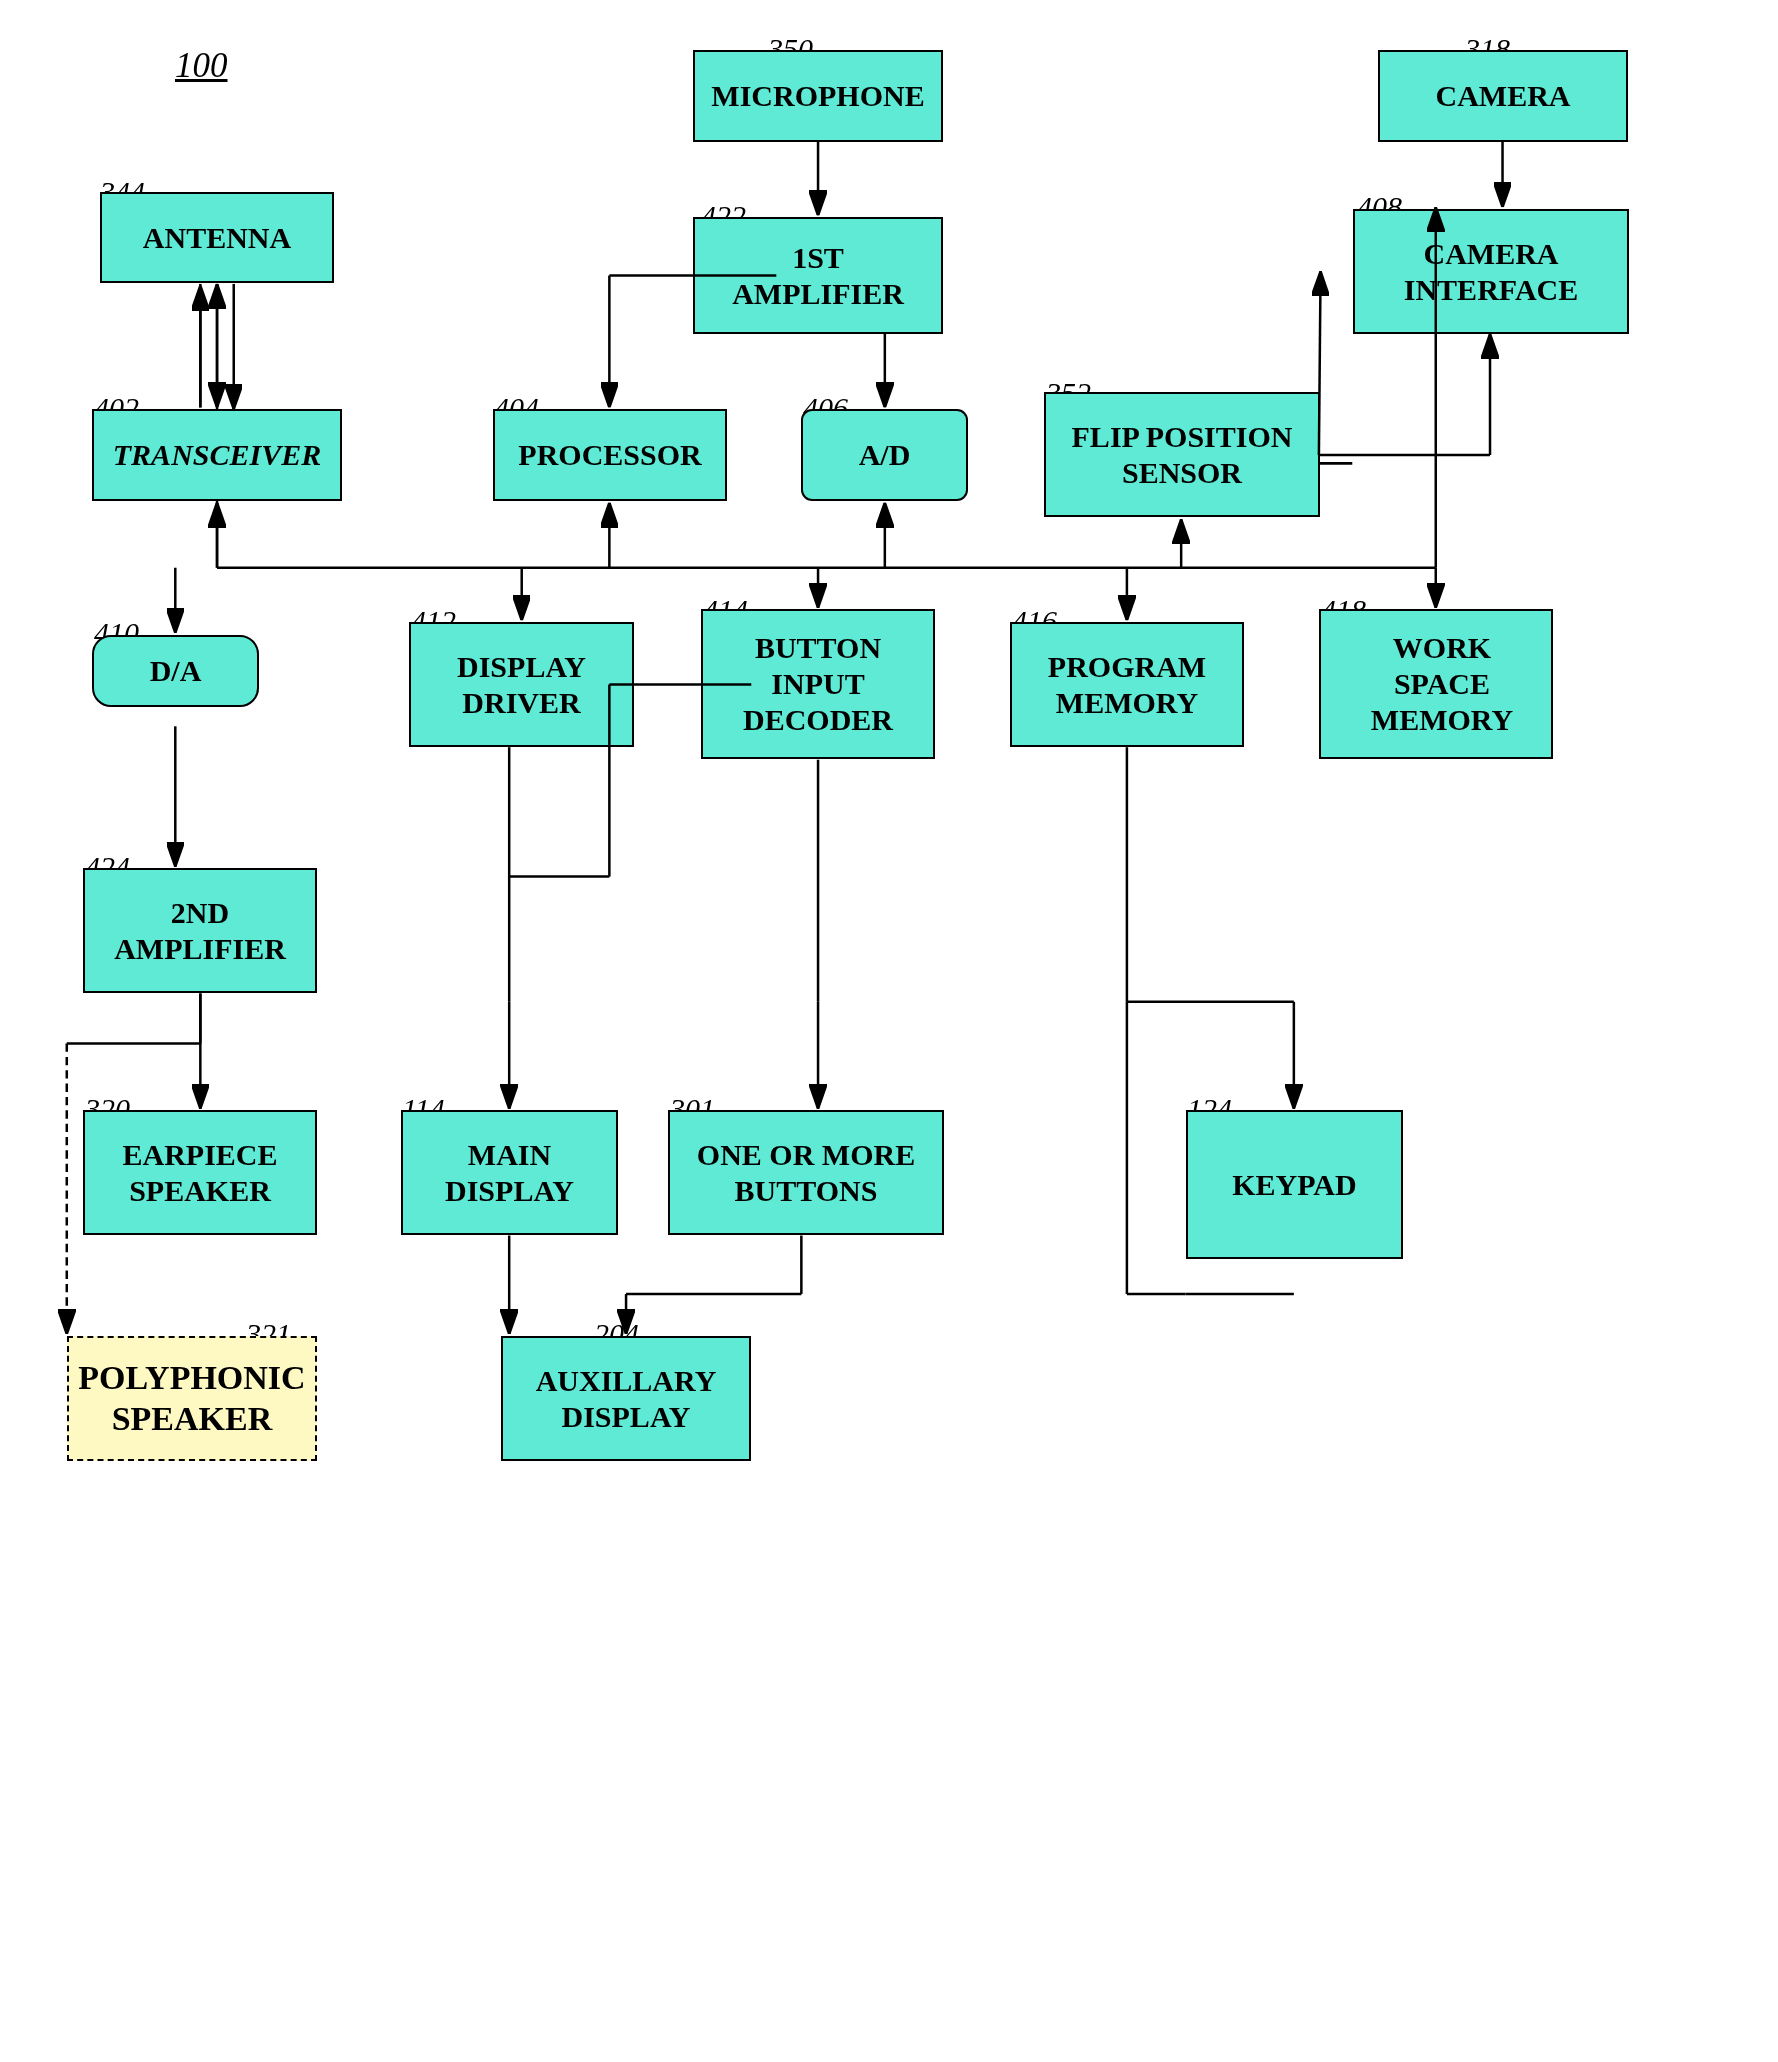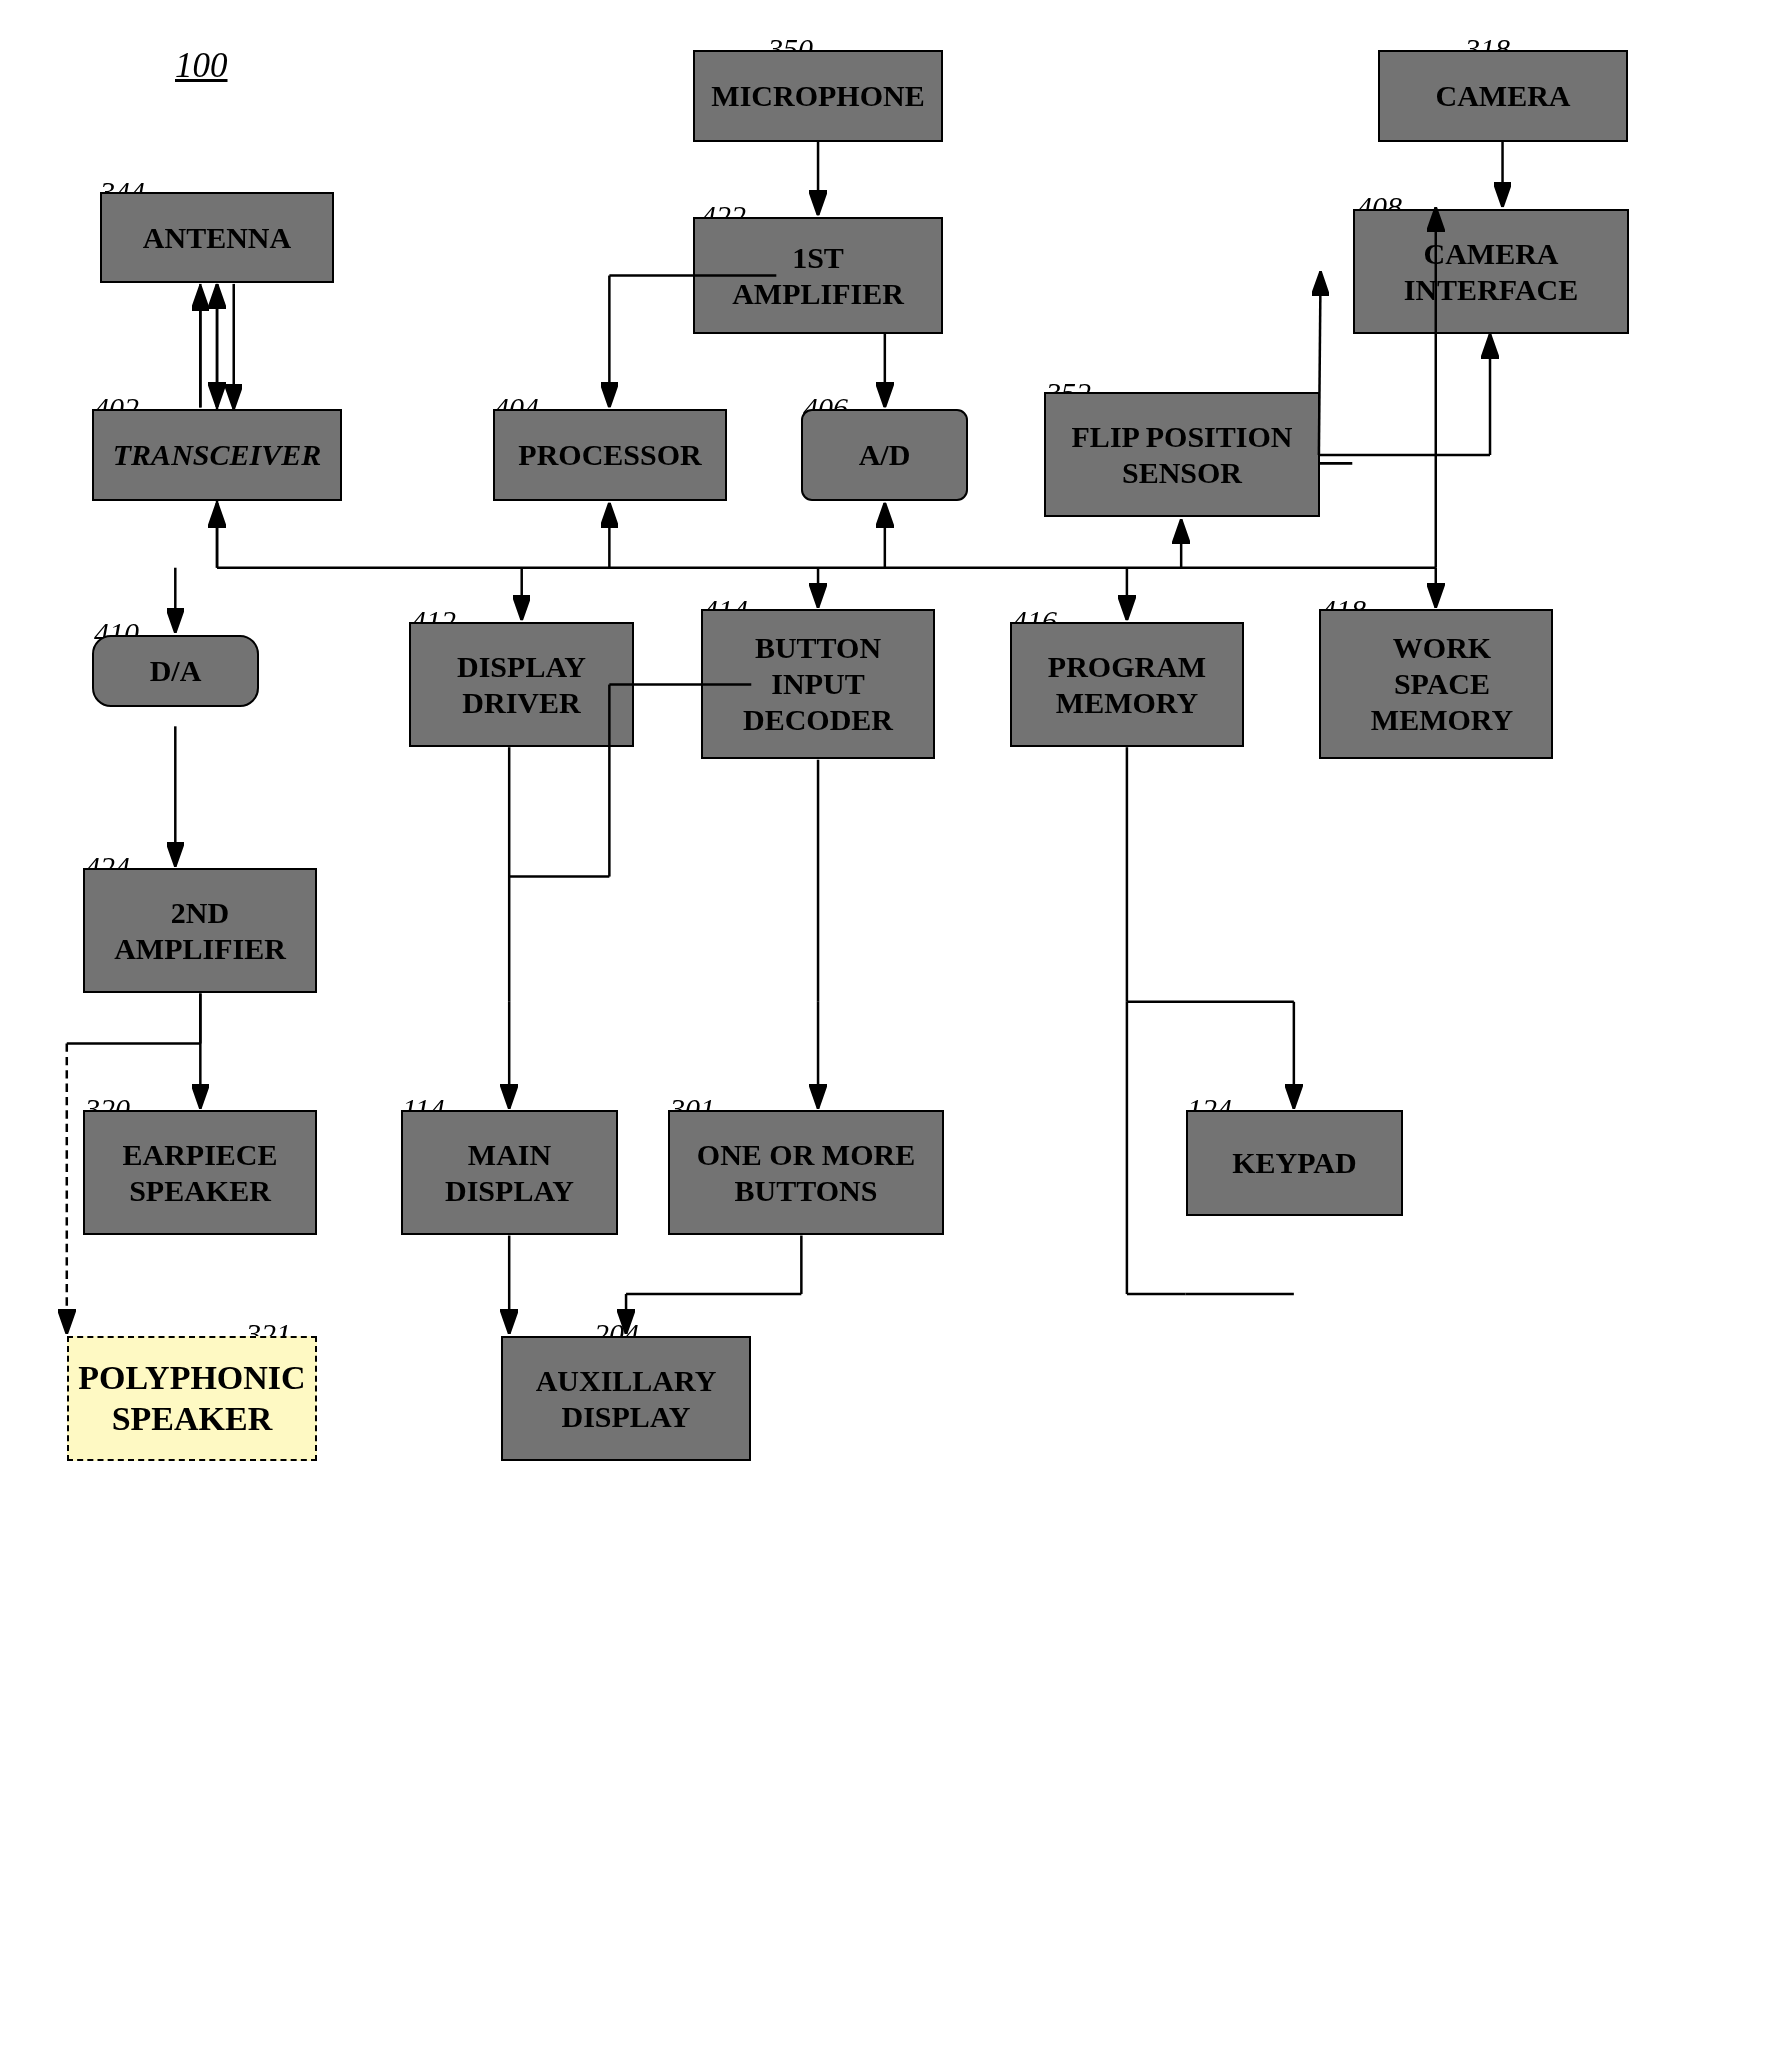--- a/index.html
+++ b/index.html
@@ -13,21 +13,21 @@
     }
     .diagram-container {
       position: absolute;
       top: 0; left: 0;
       width: 1778px;
       height: 2062px;
     }
     .block {
       position: absolute;
       border: 2.5px solid #000;
-      background: #737373;
+      background: #5eead4;
       display: flex;
       align-items: center;
       justify-content: center;
       text-align: center;
       font-size: 30px;
       font-weight: bold;
       font-family: 'Times New Roman', Times, serif;
       line-height: 1.2;
     }
     .block-dashed {
@@ -107,21 +107,21 @@
   <div class="block" style="left:1044px; top:392px; width:276px; height:125px;">FLIP POSITION<br>SENSOR</div>
   <div class="block" style="left:92px; top:635px; width:167px; height:72px;border-radius:19px;">D/A</div>
   <div class="block" style="left:409px; top:622px; width:225px; height:125px;">DISPLAY<br>DRIVER</div>
   <div class="block" style="left:701px; top:609px; width:234px; height:150px;">BUTTON<br>INPUT<br>DECODER</div>
   <div class="block" style="left:1010px; top:622px; width:234px; height:125px;">PROGRAM<br>MEMORY</div>
   <div class="block" style="left:1319px; top:609px; width:234px; height:150px;padding-left:12px;">WORK<br>SPACE<br>MEMORY</div>
   <div class="block" style="left:83px; top:868px; width:234px; height:125px;">2ND<br>AMPLIFIER</div>
   <div class="block" style="left:83px; top:1110px; width:234px; height:125px;">EARPIECE<br>SPEAKER</div>
   <div class="block" style="left:401px; top:1110px; width:217px; height:125px;">MAIN<br>DISPLAY</div>
   <div class="block" style="left:668px; top:1110px; width:276px; height:125px;">ONE OR MORE<br>BUTTONS</div>
-  <div class="block" style="left:1186px; top:1110px; width:217px; height:106px;">KEYPAD</div>
+  <div class="block" style="left:1186px; top:1110px; width:217px; height:149px;">KEYPAD</div>
   <div class="block" style="left:501px; top:1336px; width:250px; height:125px;">AUXILLARY<br>DISPLAY</div>
   <div class="block-dashed" style="left:67px; top:1336px; width:250px; height:125px;">POLYPHONIC<br>SPEAKER</div>
 
   <svg class="arrows" viewBox="0 0 2130 2470" width="1778" height="2062">
     <defs>
       <marker id="arrowhead" markerWidth="10" markerHeight="7" refX="10" refY="3.5" orient="auto">
         <polygon points="0 0, 10 3.5, 0 7" fill="#000"></polygon>
       </marker>
       <marker id="arrowhead-up" markerWidth="10" markerHeight="7" refX="10" refY="3.5" orient="auto-start-reverse">
         <polygon points="0 0, 10 3.5, 0 7" fill="#000"></polygon>

